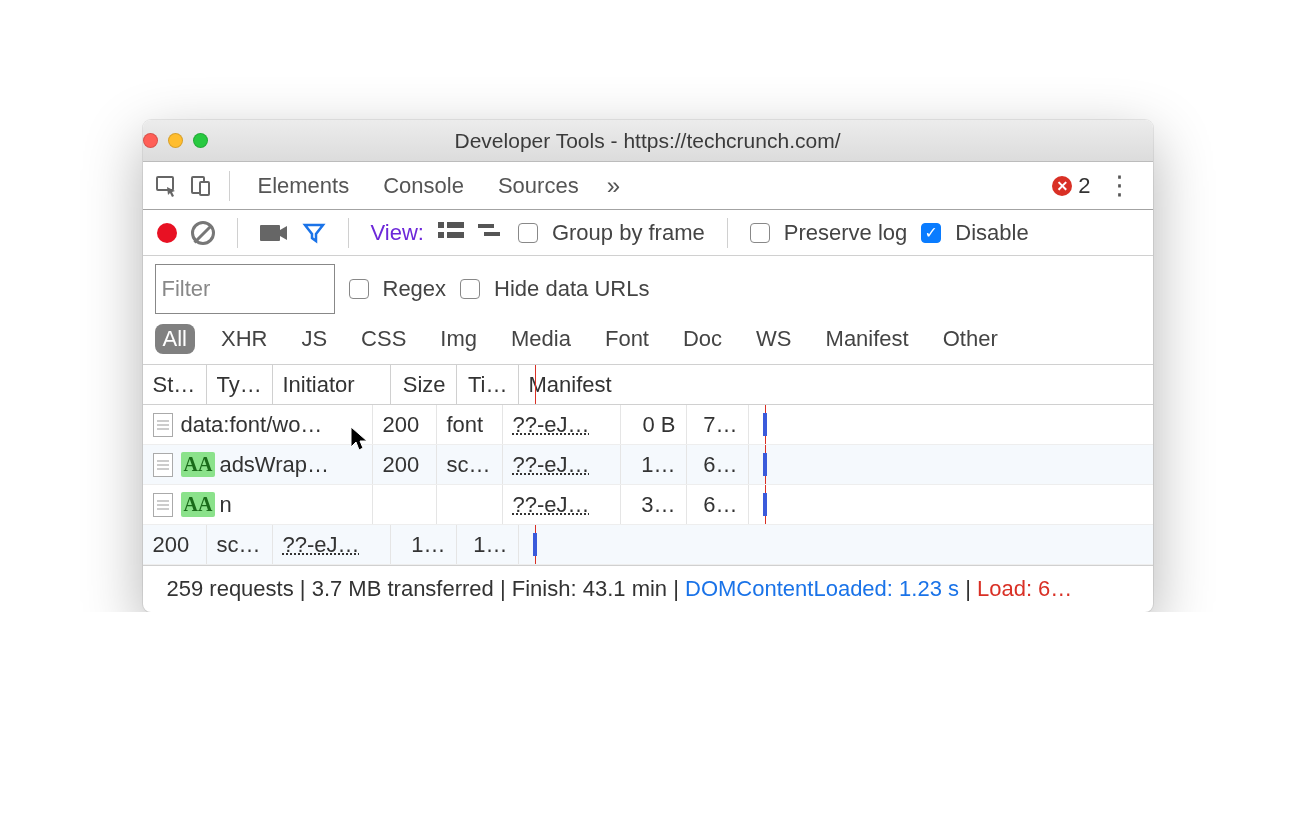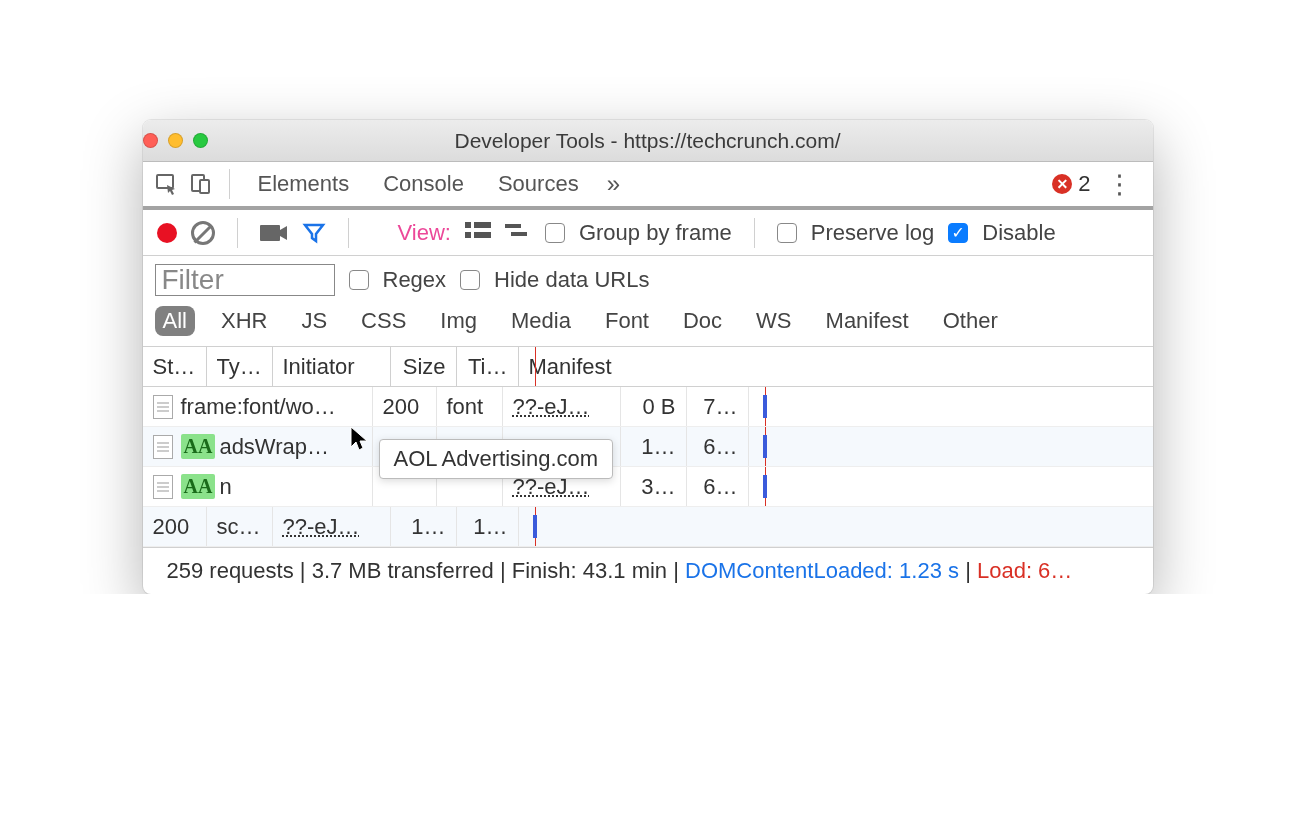--- a/index.html
+++ b/index.html
@@ -28,21 +28,21 @@
     position: relative;
   }
   .traffic { display: flex; gap: 10px; }
   .tldot { width: 15px; height: 15px; border-radius: 50%; border: 0.5px solid rgba(0,0,0,0.15); }
   .tldot.red { background: #ff5f57; }
   .tldot.yellow { background: #ffbd2e; }
   .tldot.green { background: #28c940; }
   .title-text { position: absolute; left: 0; right: 0; text-align: center; font-size: 21px; color: #3b3b3b; }
   .tabs-row {
     height: 48px;
-    border-bottom: 4px solid #a3a3a3;
+    border-bottom: 1px solid #a3a3a3;
     display: flex;
     align-items: center;
     padding: 0 10px;
     gap: 6px;
     font-size: 22px;
     color: #555;
   }
   .inspect-icon, .device-icon { width: 28px; height: 28px; display:flex; align-items:center; justify-content:center; color:#5a5a5a; }
   .vsep { width: 1px; height: 30px; background: #d0d0d0; margin: 0 8px; }
   .tab { padding: 10px 14px; cursor: default; color:#555; }
@@ -59,36 +59,36 @@
     padding: 0 14px;
     gap: 14px;
     font-size: 22px;
     color:#444;
   }
   .record-dot { width: 20px; height: 20px; border-radius: 50%; background:#e81123; }
   .ban-icon { width: 24px; height: 24px; border: 3px solid #777; border-radius:50%; position:relative; }
   .ban-icon::after { content:""; position:absolute; width:3px; height:24px; background:#777; left:50%; top:-2px; transform: translateX(-50%) rotate(45deg); }
   .cam-icon svg { display:block; }
   .funnel-icon svg { display:block; }
-  .view-label { color:#ec4899;margin-left:27px; }
+  .view-label { color:#6d28d9; }
   .cb { width:20px; height:20px; border:1.5px solid #888; border-radius:4px; display:inline-flex; align-items:center; justify-content:center; flex-shrink:0; }
   .cb.checked { background:#0a7cff; border-color:#0a7cff; color:#fff; font-size:16px; }
   .toolbar-label { white-space: nowrap; }
   .filter-row {
     padding: 8px 12px 4px 12px;
     display:flex;
     align-items:center;
     gap: 14px;
     font-size: 22px;
     color:#444;
   }
   .filter-input {
-    width: 180px; height: 32px;
+    width: 180px; height: 50px;
     border: 1px solid #888;
-    font-size: 28px;
+    font-size: 22px;
     padding: 0 6px;
     font-family: inherit;
     color:#555;
   }
   .filter-input::placeholder { color:#888; }
   .type-row {
     padding: 6px 12px 10px 12px;
     display:flex;
     align-items:center;
     gap: 18px;
@@ -274,21 +274,21 @@
         <span>50.0</span>
       </div>
     </div>
   </div>
 
   <div class="table-body">
 
     <div class="row">
       <div class="col-name">
         <div class="name-icon" style="border-style:solid;background:transparent"></div>
-        <span>frame:font/wo…</span>
+        <span>data:font/wo…</span>
       </div>
       <div class="col-st">
           <span>200</span>
         </div>
       <div class="col-ty">
           <span>font</span>
         </div>
       <div class="col-ini">
           <span class="initiator">??-eJ…</span>
         </div>
@@ -387,21 +387,20 @@
     <span class="sep"> | </span>
     <span>3.7 MB transferred</span>
     <span class="sep"> | </span>
     <span>Finish: 43.1 min</span>
     <span class="sep"> | </span>
     <span class="blue">DOMContentLoaded: 1.23 s</span>
     <span class="sep"> | </span>
     <span class="red">Load: 6…</span>
   </div>
 
-  <div class="tooltip">AOL Advertising.com</div>
 
   <div class="cursor">
     <svg width="20" height="28" viewBox="0 0 20 28">
       <path d="M2 2 L2 22 L7 17 L10 25 L14 23 L11 16 L18 16 Z" fill="#000" stroke="#fff" stroke-width="1"></path>
     </svg>
   </div>
 
 </div>
 
 </body></html>

